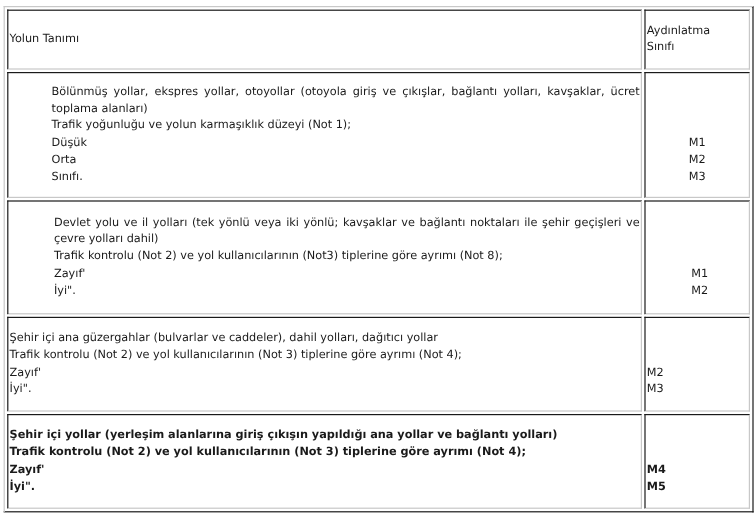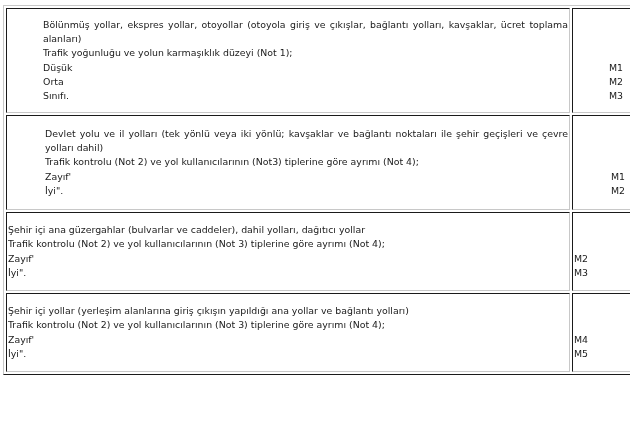--- a/index.html
+++ b/index.html
@@ -29,28 +29,37 @@
       line-height: 14.3px;
     }
     td.col-desc { width: 525px; }
     td.col-class { width: 84px; }
     .line { display: block; white-space: nowrap; }
     .wrap { white-space: normal; display: block; text-align: justify; }
     tr.header-row td { height: 48px; }
     tr.r1 td { height: 103px; padding-left: 36px; }
     tr.r2 td { height: 93px; padding-left: 38px; }
     tr.r3 td { height: 77px; }
-    tr.r4 td { height: 77px; }
+    tr.r4 td { height: 77px; font-weight: bold; }
     .spacer { display: block; height: 14.3px; }
   </style>
 </head>
 <body>
 
 <table class="road-table">
   <tbody>
+      <tr class="header-row">
+    <td class="col-desc">
+      <span class="line">Yolun Tanımı</span>
+    </td>
+    <td class="col-class">
+      <span class="line">Aydınlatma</span>
+      <span class="line">Sınıfı</span>
+    </td>
+  </tr>
 
   <tr class="r1">
     <td class="col-desc">
       <span class="wrap">Bölünmüş yollar, ekspres yollar, otoyollar (otoyola giriş ve çıkışlar, bağlantı yolları, kavşaklar, ücret toplama alanları)</span>
       <span class="line">Trafik yoğunluğu ve yolun karmaşıklık düzeyi (Not 1);</span>
       <span class="line">Düşük</span>
       <span class="line">Orta</span>
       <span class="line">Sınıfı.</span>
     </td>
     <td class="col-class">
@@ -59,21 +68,21 @@
           <span class="spacer"></span>
       <span class="line">M1</span>
       <span class="line">M2</span>
       <span class="line">M3</span>
     </td>
   </tr>
 
   <tr class="r2">
     <td class="col-desc">
       <span class="wrap">Devlet yolu ve il yolları (tek yönlü veya iki yönlü; kavşaklar ve bağlantı noktaları ile şehir geçişleri ve çevre yolları dahil)</span>
-      <span class="line">Trafik kontrolu (Not 2) ve yol kullanıcılarının (Not3) tiplerine göre ayrımı (Not 4);</span>
+      <span class="line">Trafik kontrolu (Not 2) ve yol kullanıcılarının (Not3) tiplerine göre ayrımı (Not 8);</span>
       <span class="line">Zayıf'</span>
       <span class="line">İyi".</span>
     </td>
     <td class="col-class">
       <span class="spacer"></span>
           <span class="spacer"></span>
           <span class="spacer"></span>
       <span class="line">M1</span>
       <span class="line">M2</span>
     </td>

